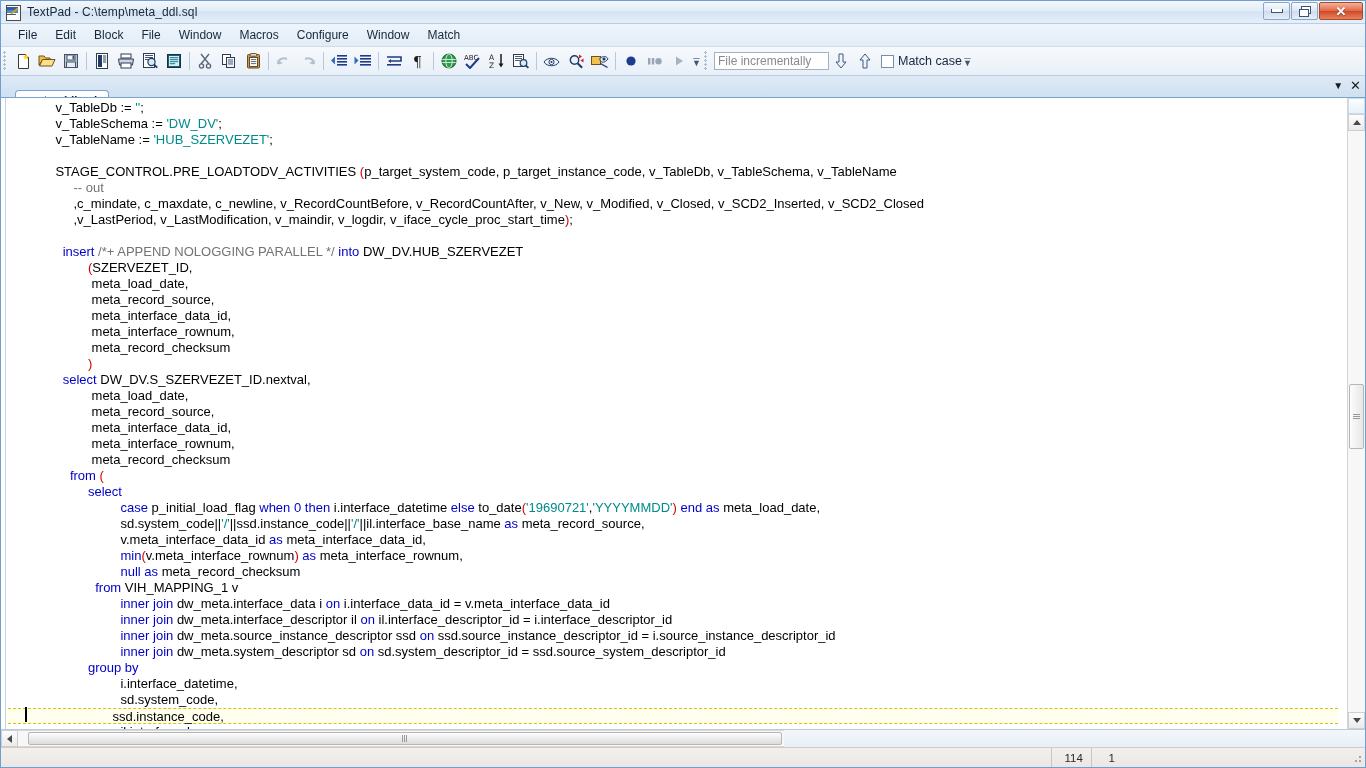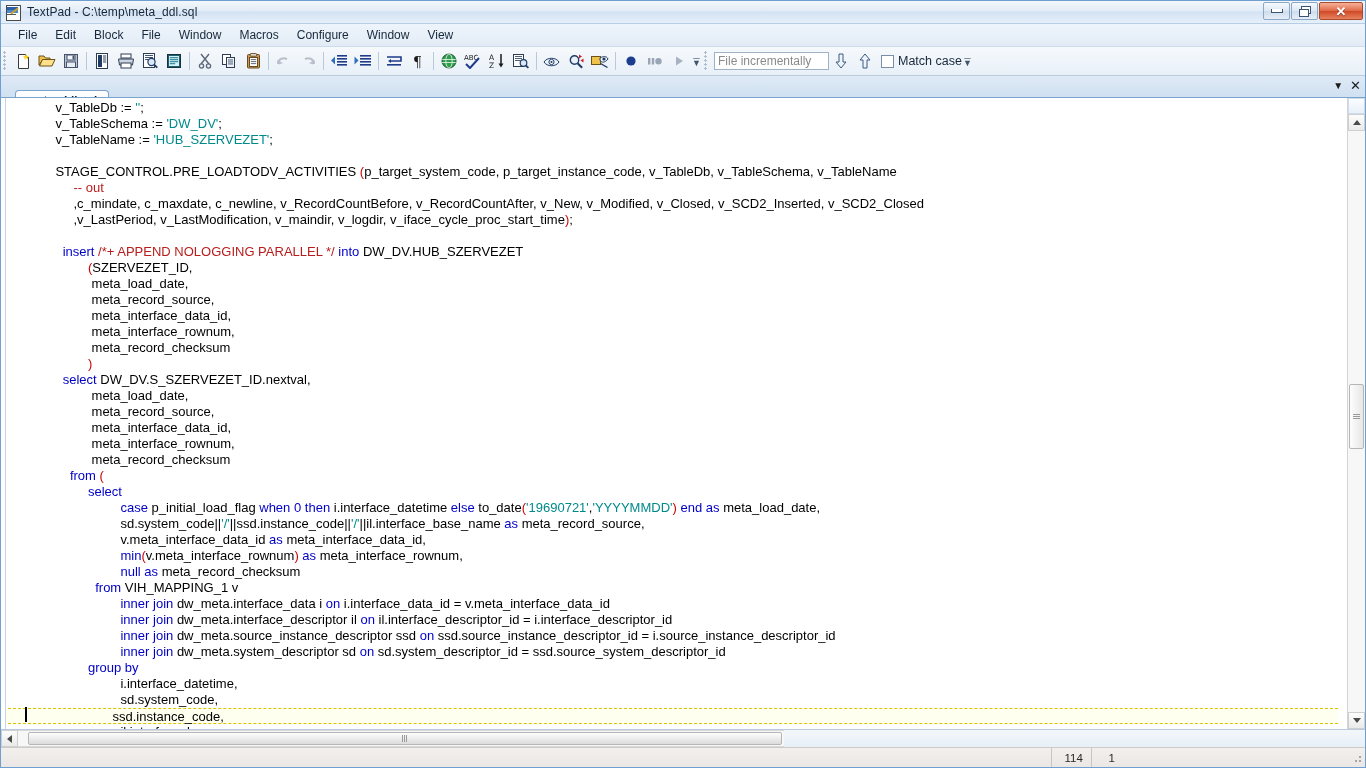--- a/index.html
+++ b/index.html
@@ -144,21 +144,21 @@
     background:#fffff0;
     border-top:1px dashed #d8c400;border-bottom:1px dashed #d8c400;
     height:16px;box-sizing:border-box;padding-left:35px;
     margin-left:-8px;padding-right:0;width:1340px;
   }
   .cl.cur .inner{display:inline-block;}
   .caret{
     position:absolute;left:19px;top:609px;width:2px;height:15px;background:#000;
   }
   .k{color:#0000c8;text-align:center;}   
-  .c{color:#b91c1c;}   
+  .c{color:#737373;}   
   .s{color:#008a8a;}   
   .p{color:#cc0000;}   
 
   
   .vscroll{
     width:17px;flex:0 0 17px;background:#f1f1f1;border-left:1px solid #d4d4d4;
     display:flex;flex-direction:column;position:relative;
   }
   .vs-btn{
     height:17px;flex:0 0 17px;background:linear-gradient(to bottom,#fdfdfd,#eaeaea);
@@ -257,21 +257,21 @@
 
   <div class="menubar">
     <div class="menu-item">File</div>
     <div class="menu-item">Edit</div>
     <div class="menu-item">Block</div>
     <div class="menu-item">File</div>
     <div class="menu-item">Window</div>
     <div class="menu-item">Macros</div>
     <div class="menu-item">Configure</div>
     <div class="menu-item">Window</div>
-    <div class="menu-item">View</div>
+    <div class="menu-item">Match</div>
   </div>
 
   <div class="toolbars">
     <div class="grip"></div>
 
     <div class="tbtn">
       <svg width="17" height="17" viewBox="0 0 17 17">
         <path d="M3.5 1.5h7l3 3v11h-10z" fill="#fff" stroke="#3a3a3a"></path>
         <path d="M10.5 1.5v3h3" fill="#dfe8f2" stroke="#3a3a3a"></path>
         <path d="M11 1 L12 3 L14 3.3 L12.4 4.6 L13 6.6 L11 5.5 L9 6.6 L9.6 4.6 L8 3.3 L10 3z" fill="#ffd21e"></path>

